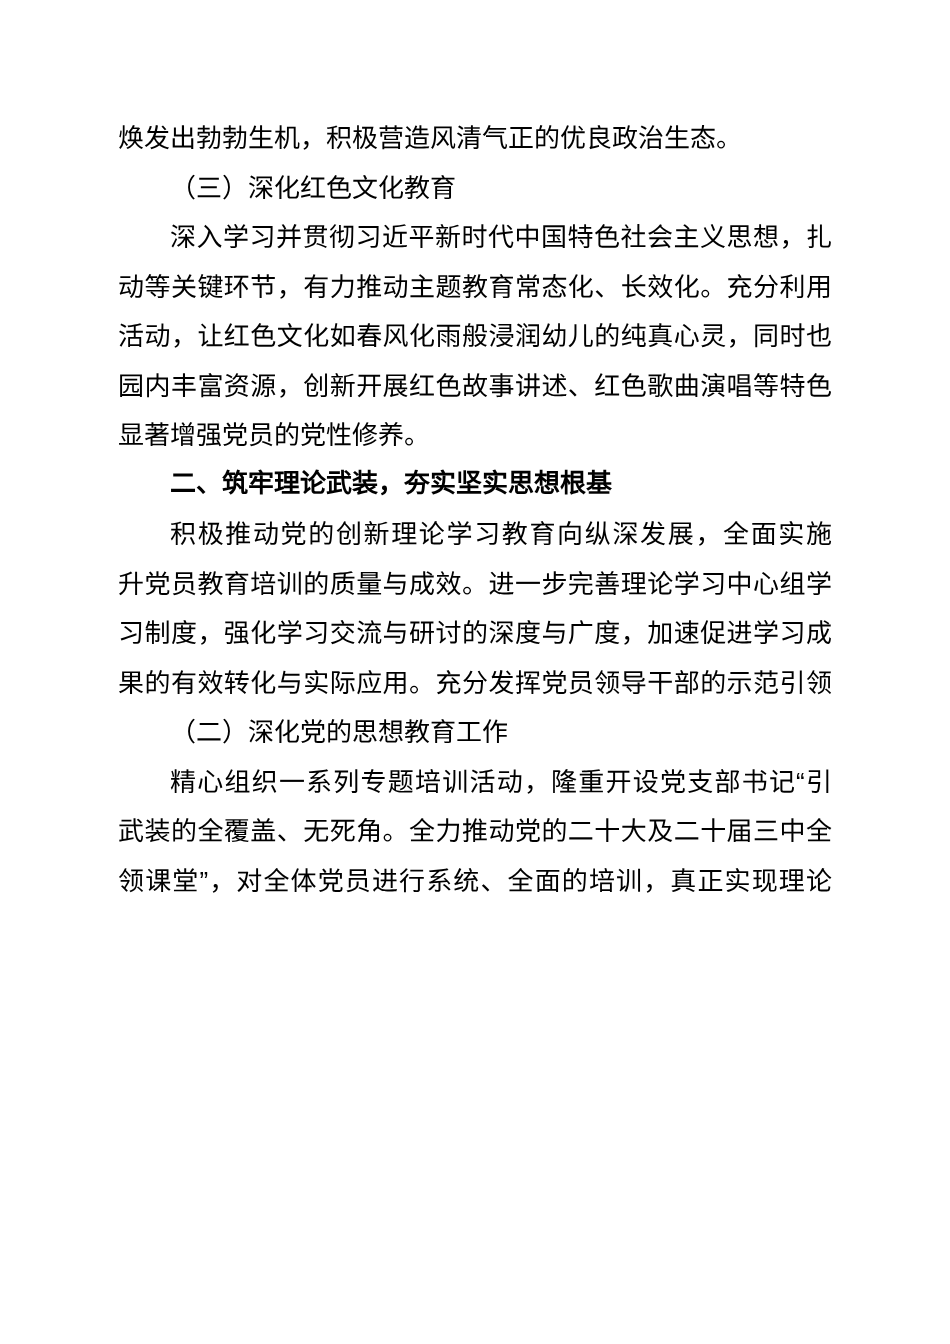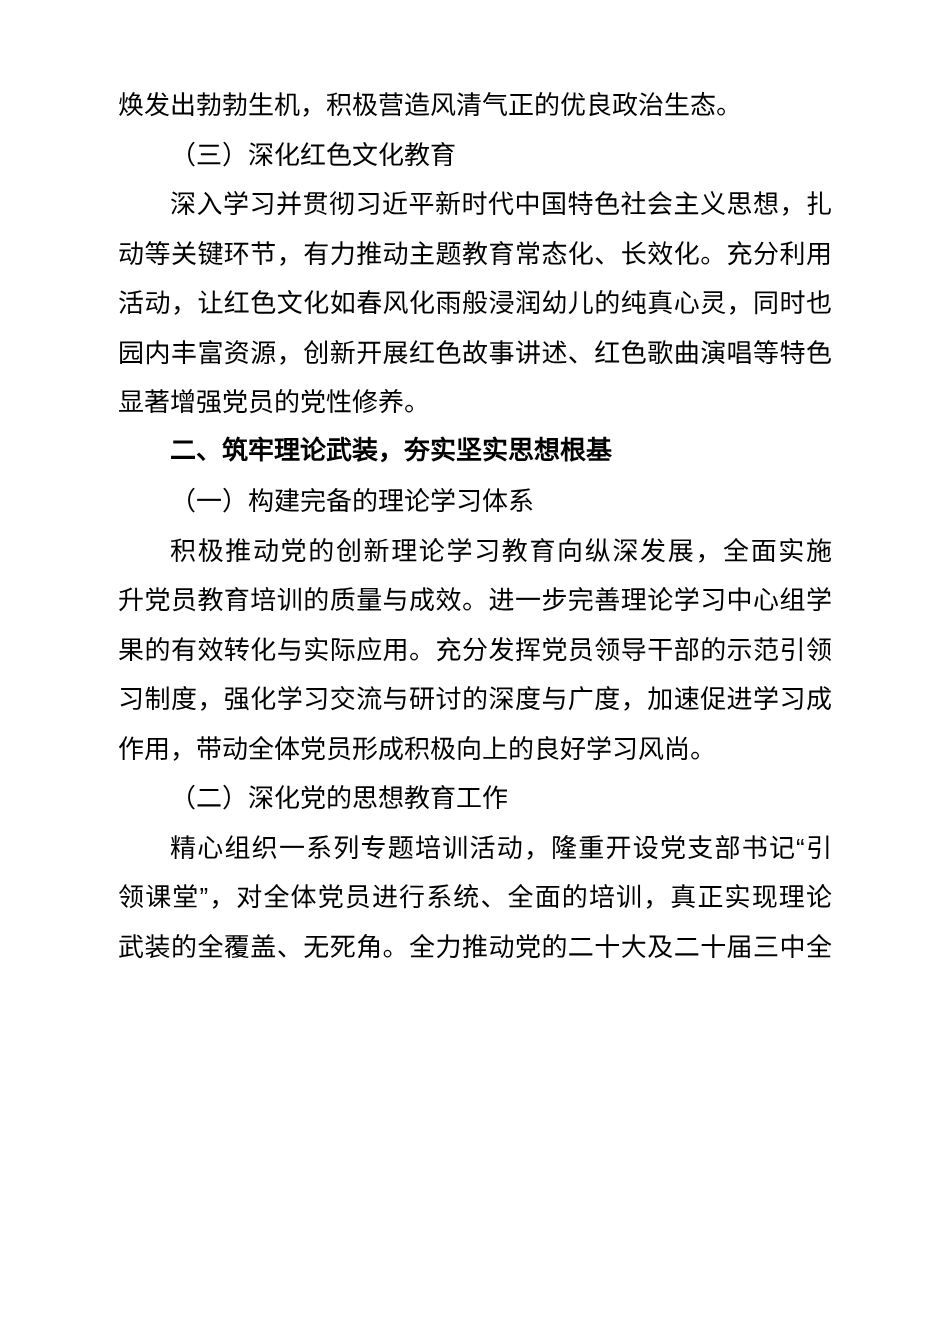--- a/index.html
+++ b/index.html
@@ -6,21 +6,21 @@
     margin: 0;
     padding: 0;
     background: #ffffff;
   }
   .page {
     position: relative;
     width: 950px;
     height: 1344px;
     background: #ffffff;
     box-sizing: border-box;
-    padding: 81px 118px 0 118px;
+    padding: 114px 118px 0 118px;
     color: #000000;
     font-family: "Liberation Sans", "DejaVu Sans", sans-serif;
     font-size: 26px;
     line-height: 49.5px;
     overflow: hidden;
   }
   .line {
     text-align: justify;
     white-space: normal;
   }
@@ -43,23 +43,21 @@
 
 <div class="page">
   <div class="line">焕发出勃勃生机，积极营造风清气正的优良政治生态。</div>
   <div class="line ind">（三）深化红色文化教育</div>
   <div class="line ind fill">深入学习并贯彻习近平新时代中国特色社会主义思想，扎</div>
   <div class="line fill">动等关键环节，有力推动主题教育常态化、长效化。充分利用</div>
   <div class="line fill">活动，让红色文化如春风化雨般浸润幼儿的纯真心灵，同时也</div>
   <div class="line fill">园内丰富资源，创新开展红色故事讲述、红色歌曲演唱等特色</div>
   <div class="line">显著增强党员的党性修养。</div>
   <div class="line ind h1">二、筑牢理论武装，夯实坚实思想根基</div>
-  <div class="line ind">（一）构建完备的理论学习体系</div>
   <div class="line ind fill">积极推动党的创新理论学习教育向纵深发展，全面实施</div>
   <div class="line fill">升党员教育培训的质量与成效。进一步完善理论学习中心组学</div>
+  <div class="line fill">习制度，强化学习交流与研讨的深度与广度，加速促进学习成</div>
   <div class="line fill">果的有效转化与实际应用。充分发挥党员领导干部的示范引领</div>
-  <div class="line fill">习制度，强化学习交流与研讨的深度与广度，加速促进学习成</div>
-  <div class="line">作用，带动全体党员形成积极向上的良好学习风尚。</div>
   <div class="line ind">（二）深化党的思想教育工作</div>
   <div class="line ind fill">精心组织一系列专题培训活动，隆重开设党支部书记“引</div>
+  <div class="line fill">武装的全覆盖、无死角。全力推动党的二十大及二十届三中全</div>
   <div class="line fill">领课堂”，对全体党员进行系统、全面的培训，真正实现理论</div>
-  <div class="line fill">武装的全覆盖、无死角。全力推动党的二十大及二十届三中全</div>
 </div>
 
 </body></html>

